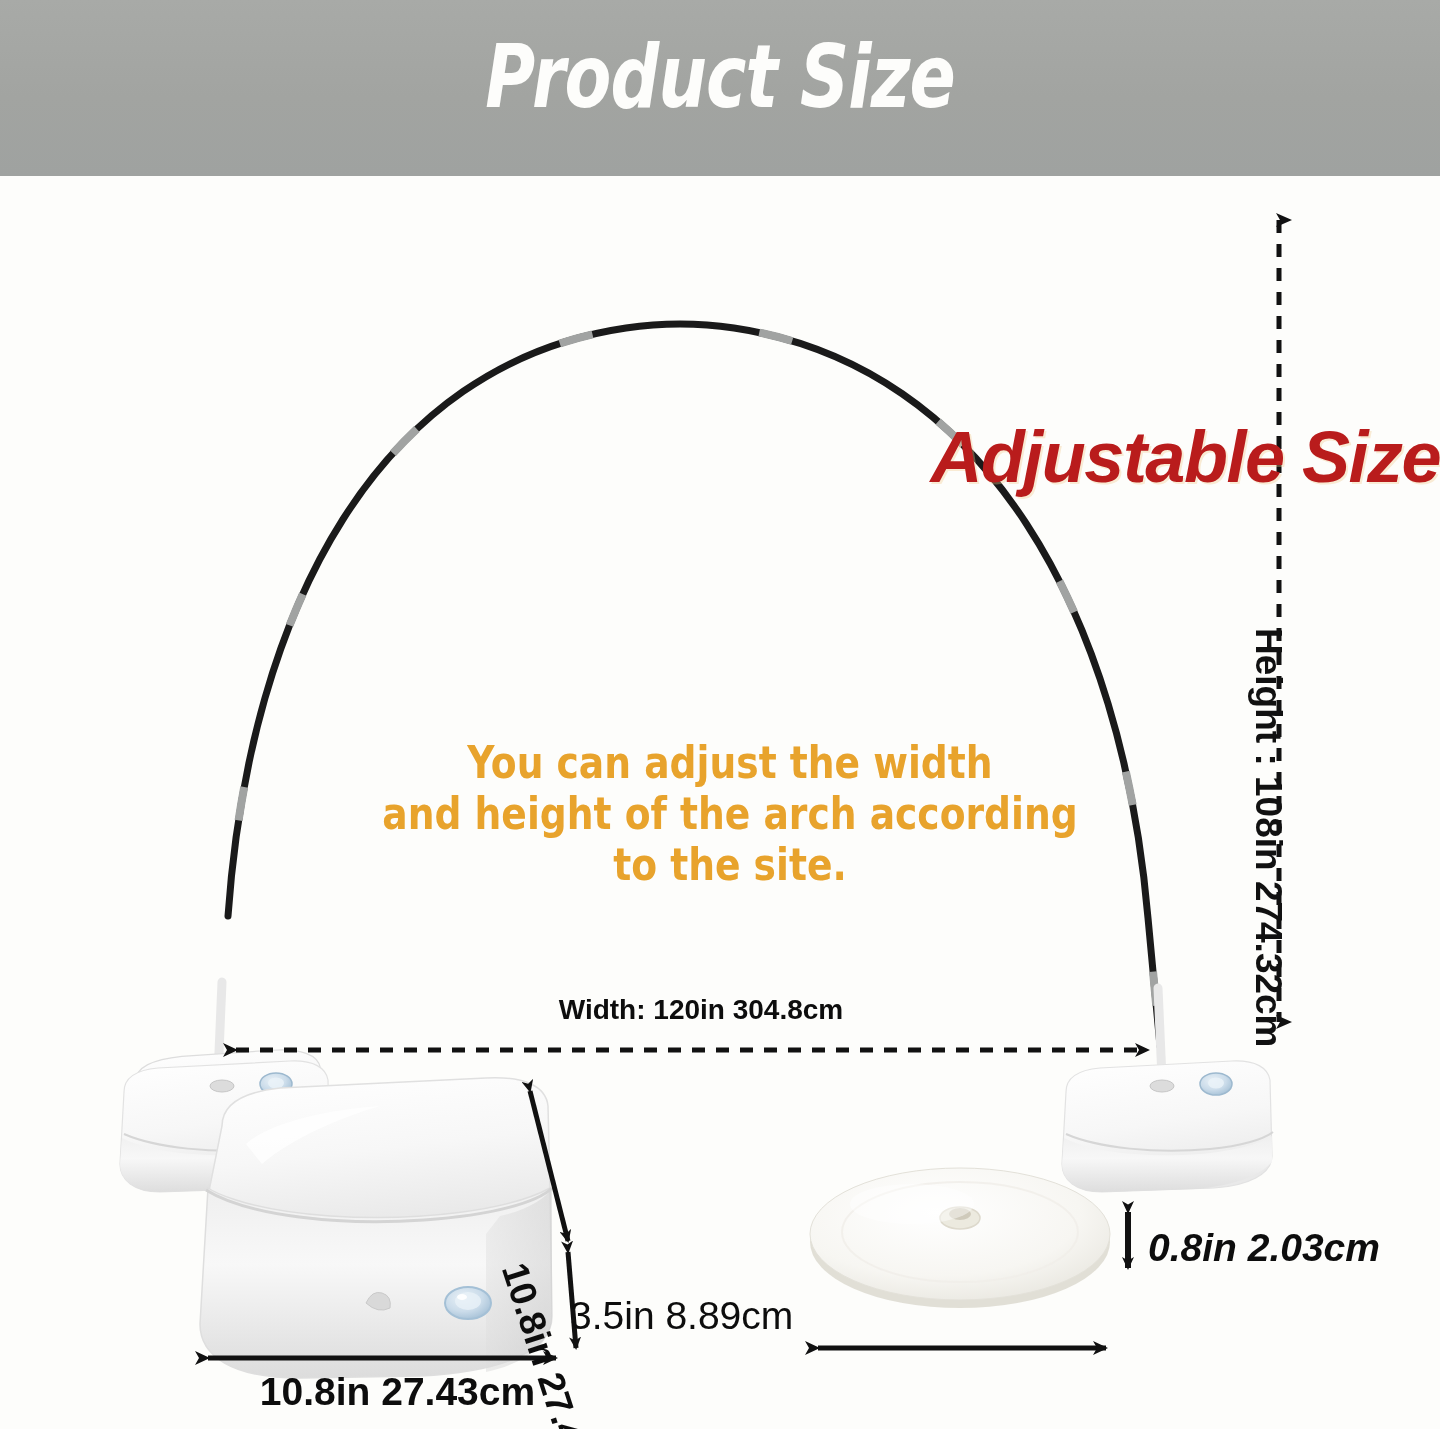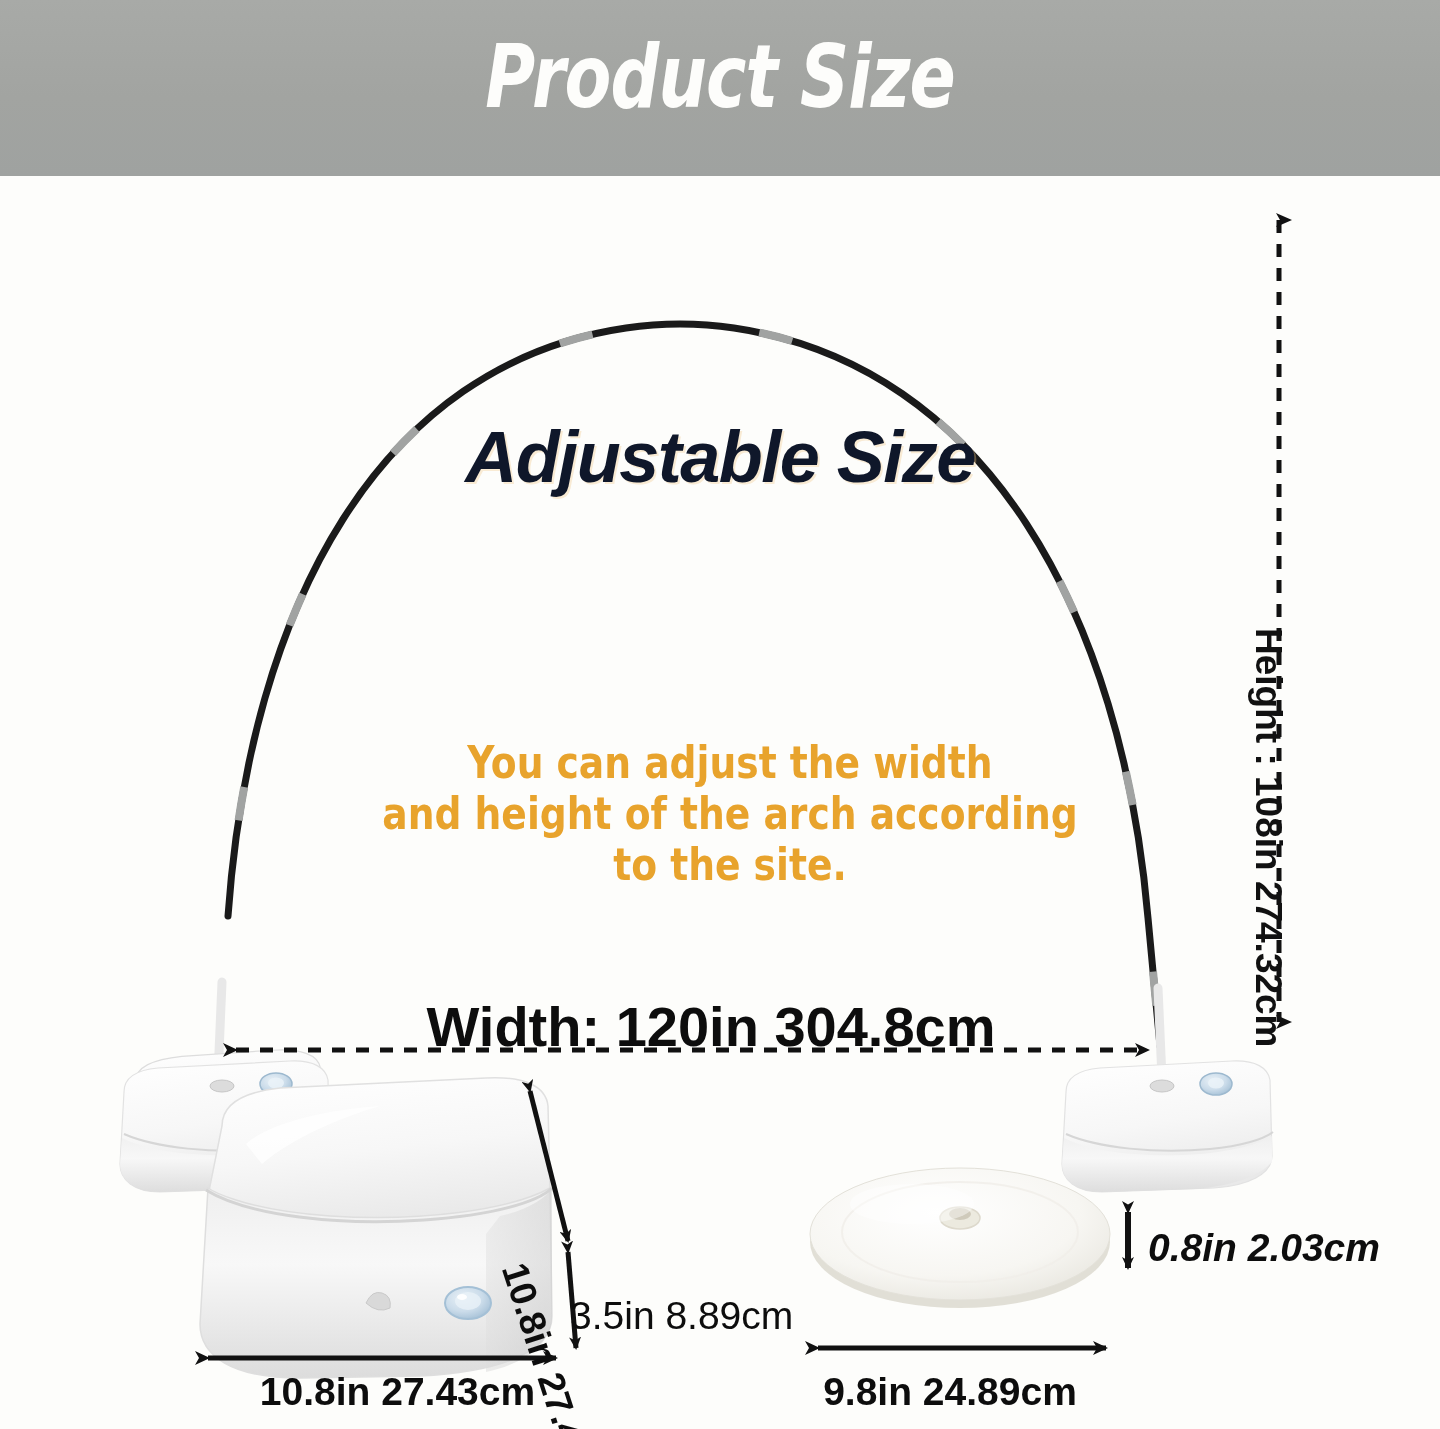--- a/index.html
+++ b/index.html
@@ -52,22 +52,22 @@
   }
 
   
   #arch-svg { position: absolute; left: 0; top: 0; }
 
   
   #adjustable-size {
     position: absolute;
     left: 0; top: 240px;
     width: 1440px;
-    text-align: center;
-    color: #0f172a;
+    text-align: right;
+    color: #b91c1c;
     font-size: 72px;
     font-weight: bold;
     font-style: italic;
     letter-spacing: -1.5px;
     text-shadow: 2px 2px 0 rgba(240,200,140,0.35);
   }
 
   
   #adjust-note {
     position: absolute;
@@ -94,25 +94,25 @@
     font-weight: bold;
     white-space: nowrap;
     transform: rotate(90deg);
     transform-origin: left top;
     letter-spacing: 0px;
   }
 
   
   #width-label {
     position: absolute;
-    left: 16px; top: 818px;
+    left: 6px; top: 818px;
     width: 1390px;
     text-align: center;
     color: #0d0d0d;
-    font-size: 56px;
+    font-size: 28px;
     font-weight: bold;
   }
 
   
   #cushion-depth-label {
     position: absolute;
     left: 533px; top: 1082px;
     color: #0d0d0d;
     font-size: 37px;
     font-weight: bold;
@@ -353,16 +353,15 @@
     <div id="width-label">Width: 120in 304.8cm</div>
 
     <div id="cushion-depth-label">10.8in 27.43cm</div>
 
     <div id="cushion-height-label">3.5in 8.89cm</div>
 
     <div id="cushion-width-label">10.8in 27.43cm</div>
 
     <div id="disc-thickness-label">0.8in 2.03cm</div>
 
-    <div id="disc-width-label">9.8in 24.89cm</div>
 
   </div>
 </div>
 
 </body></html>

